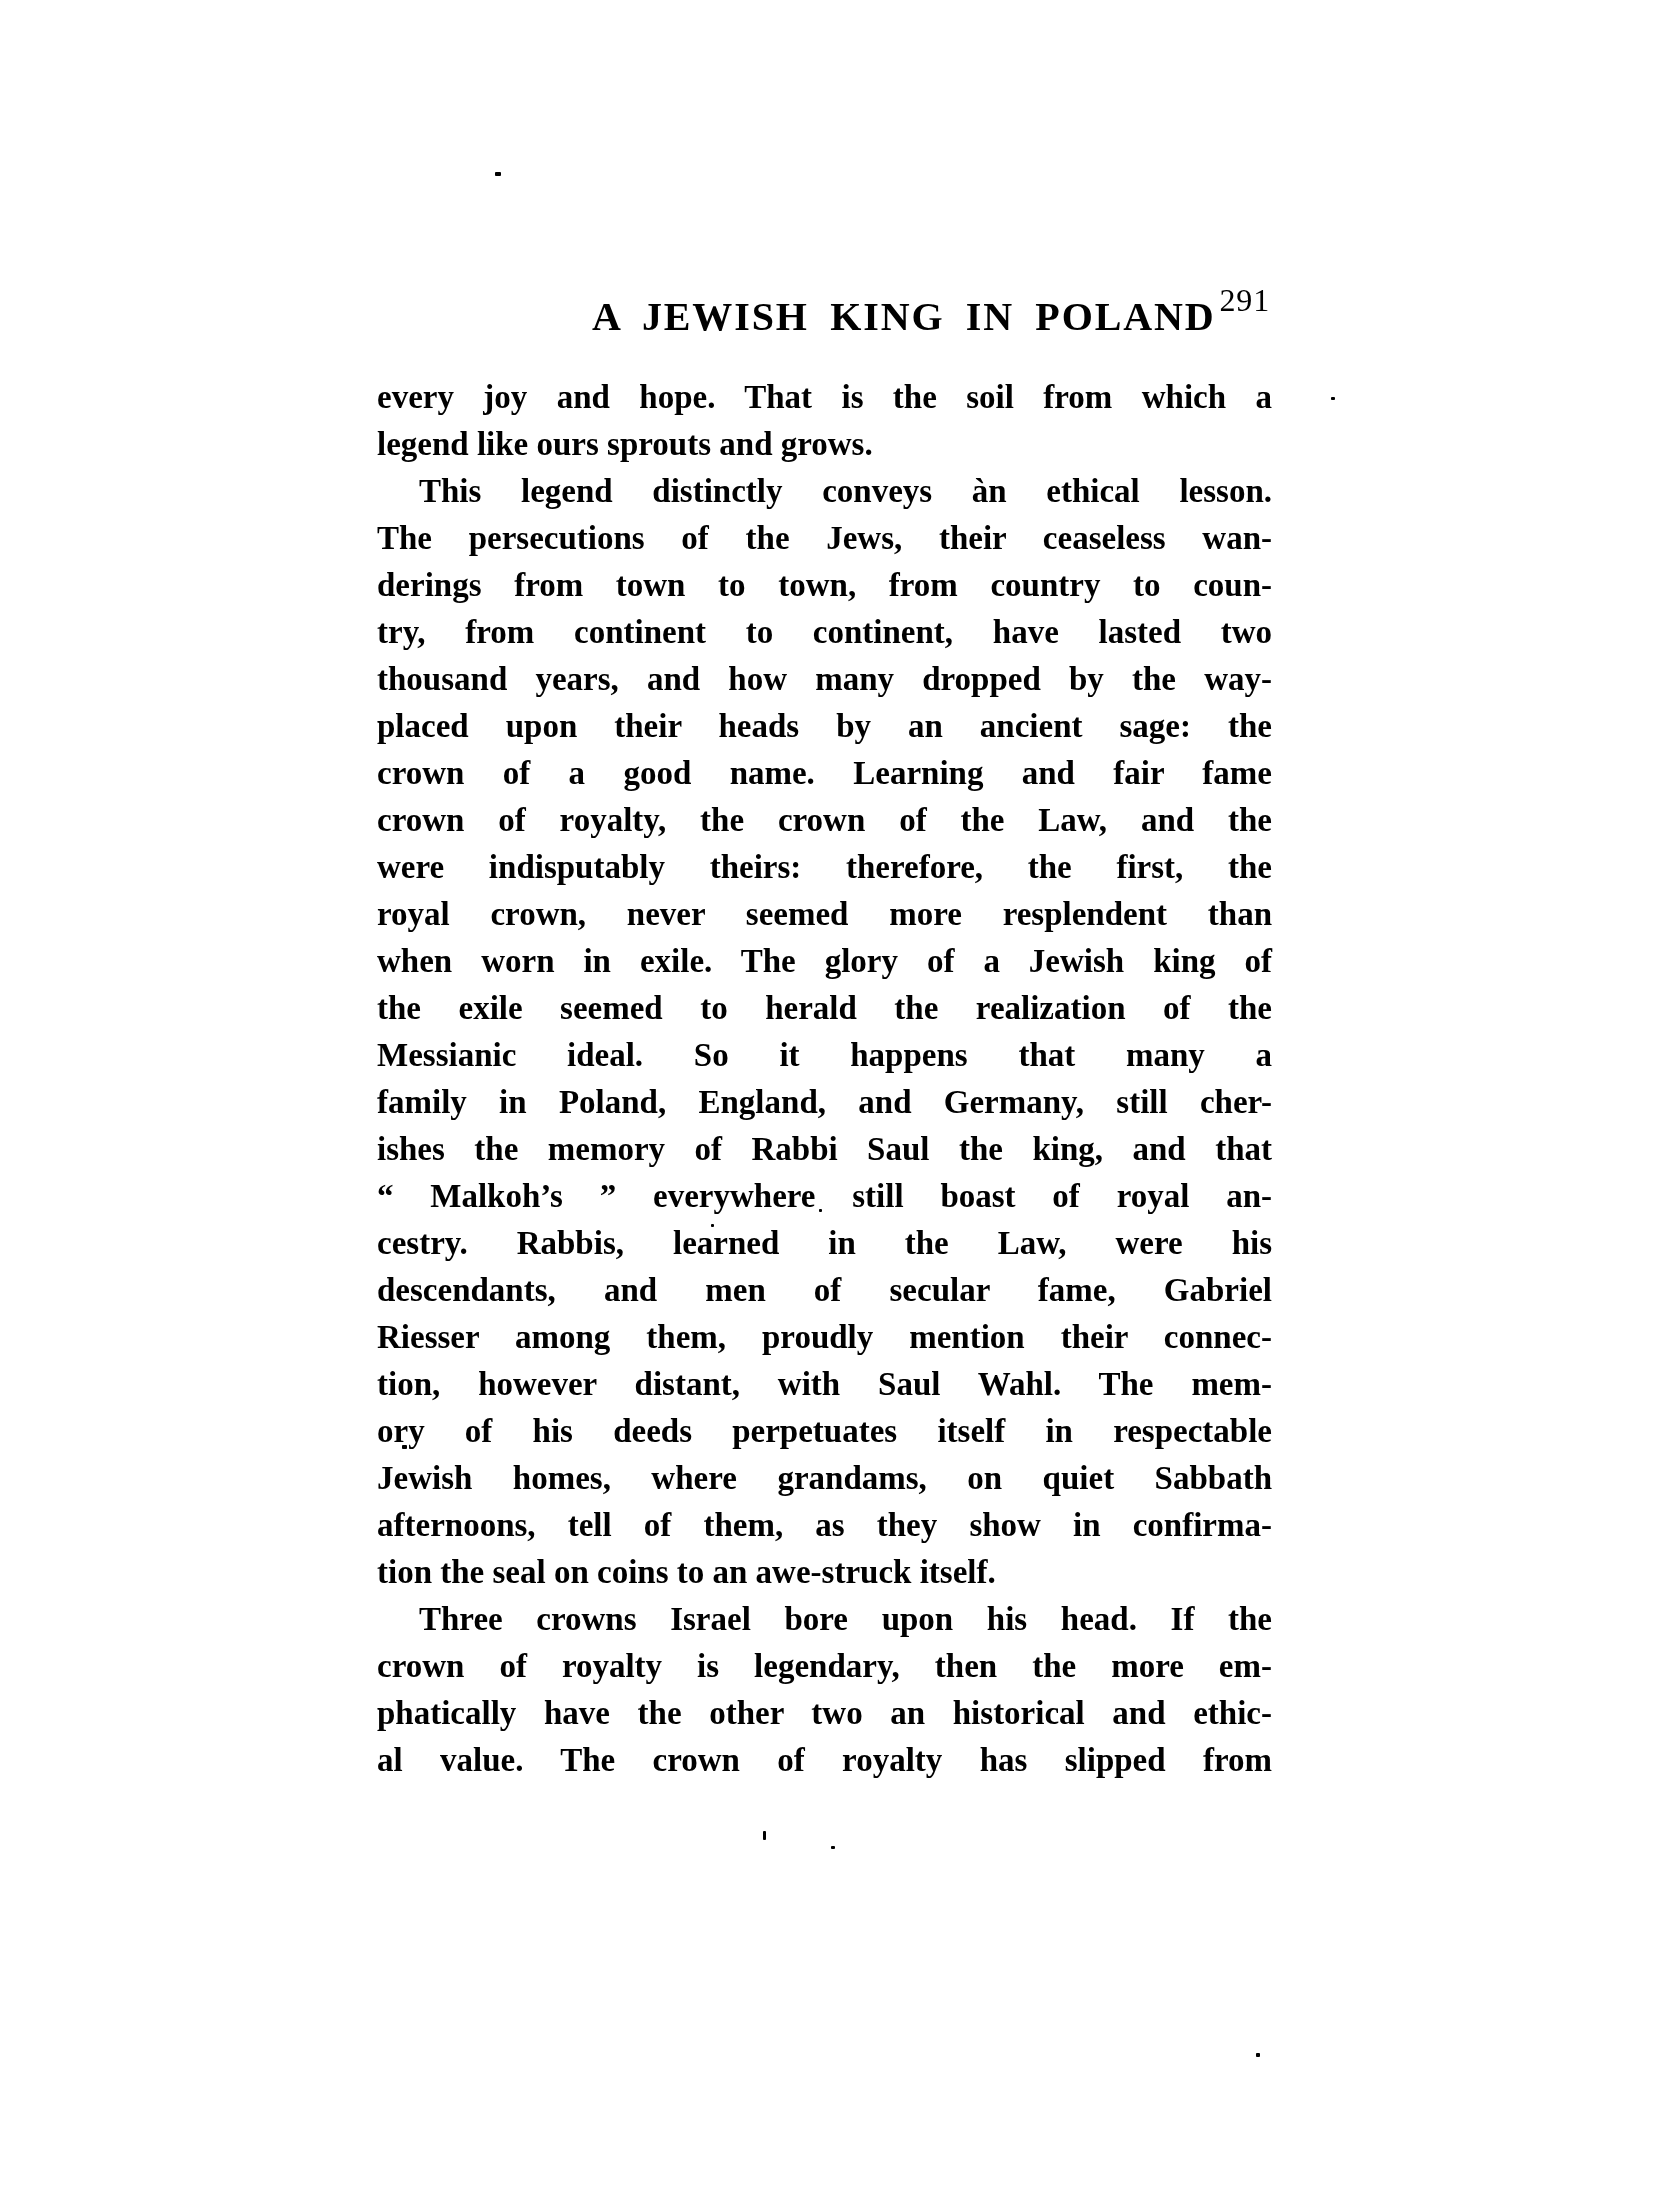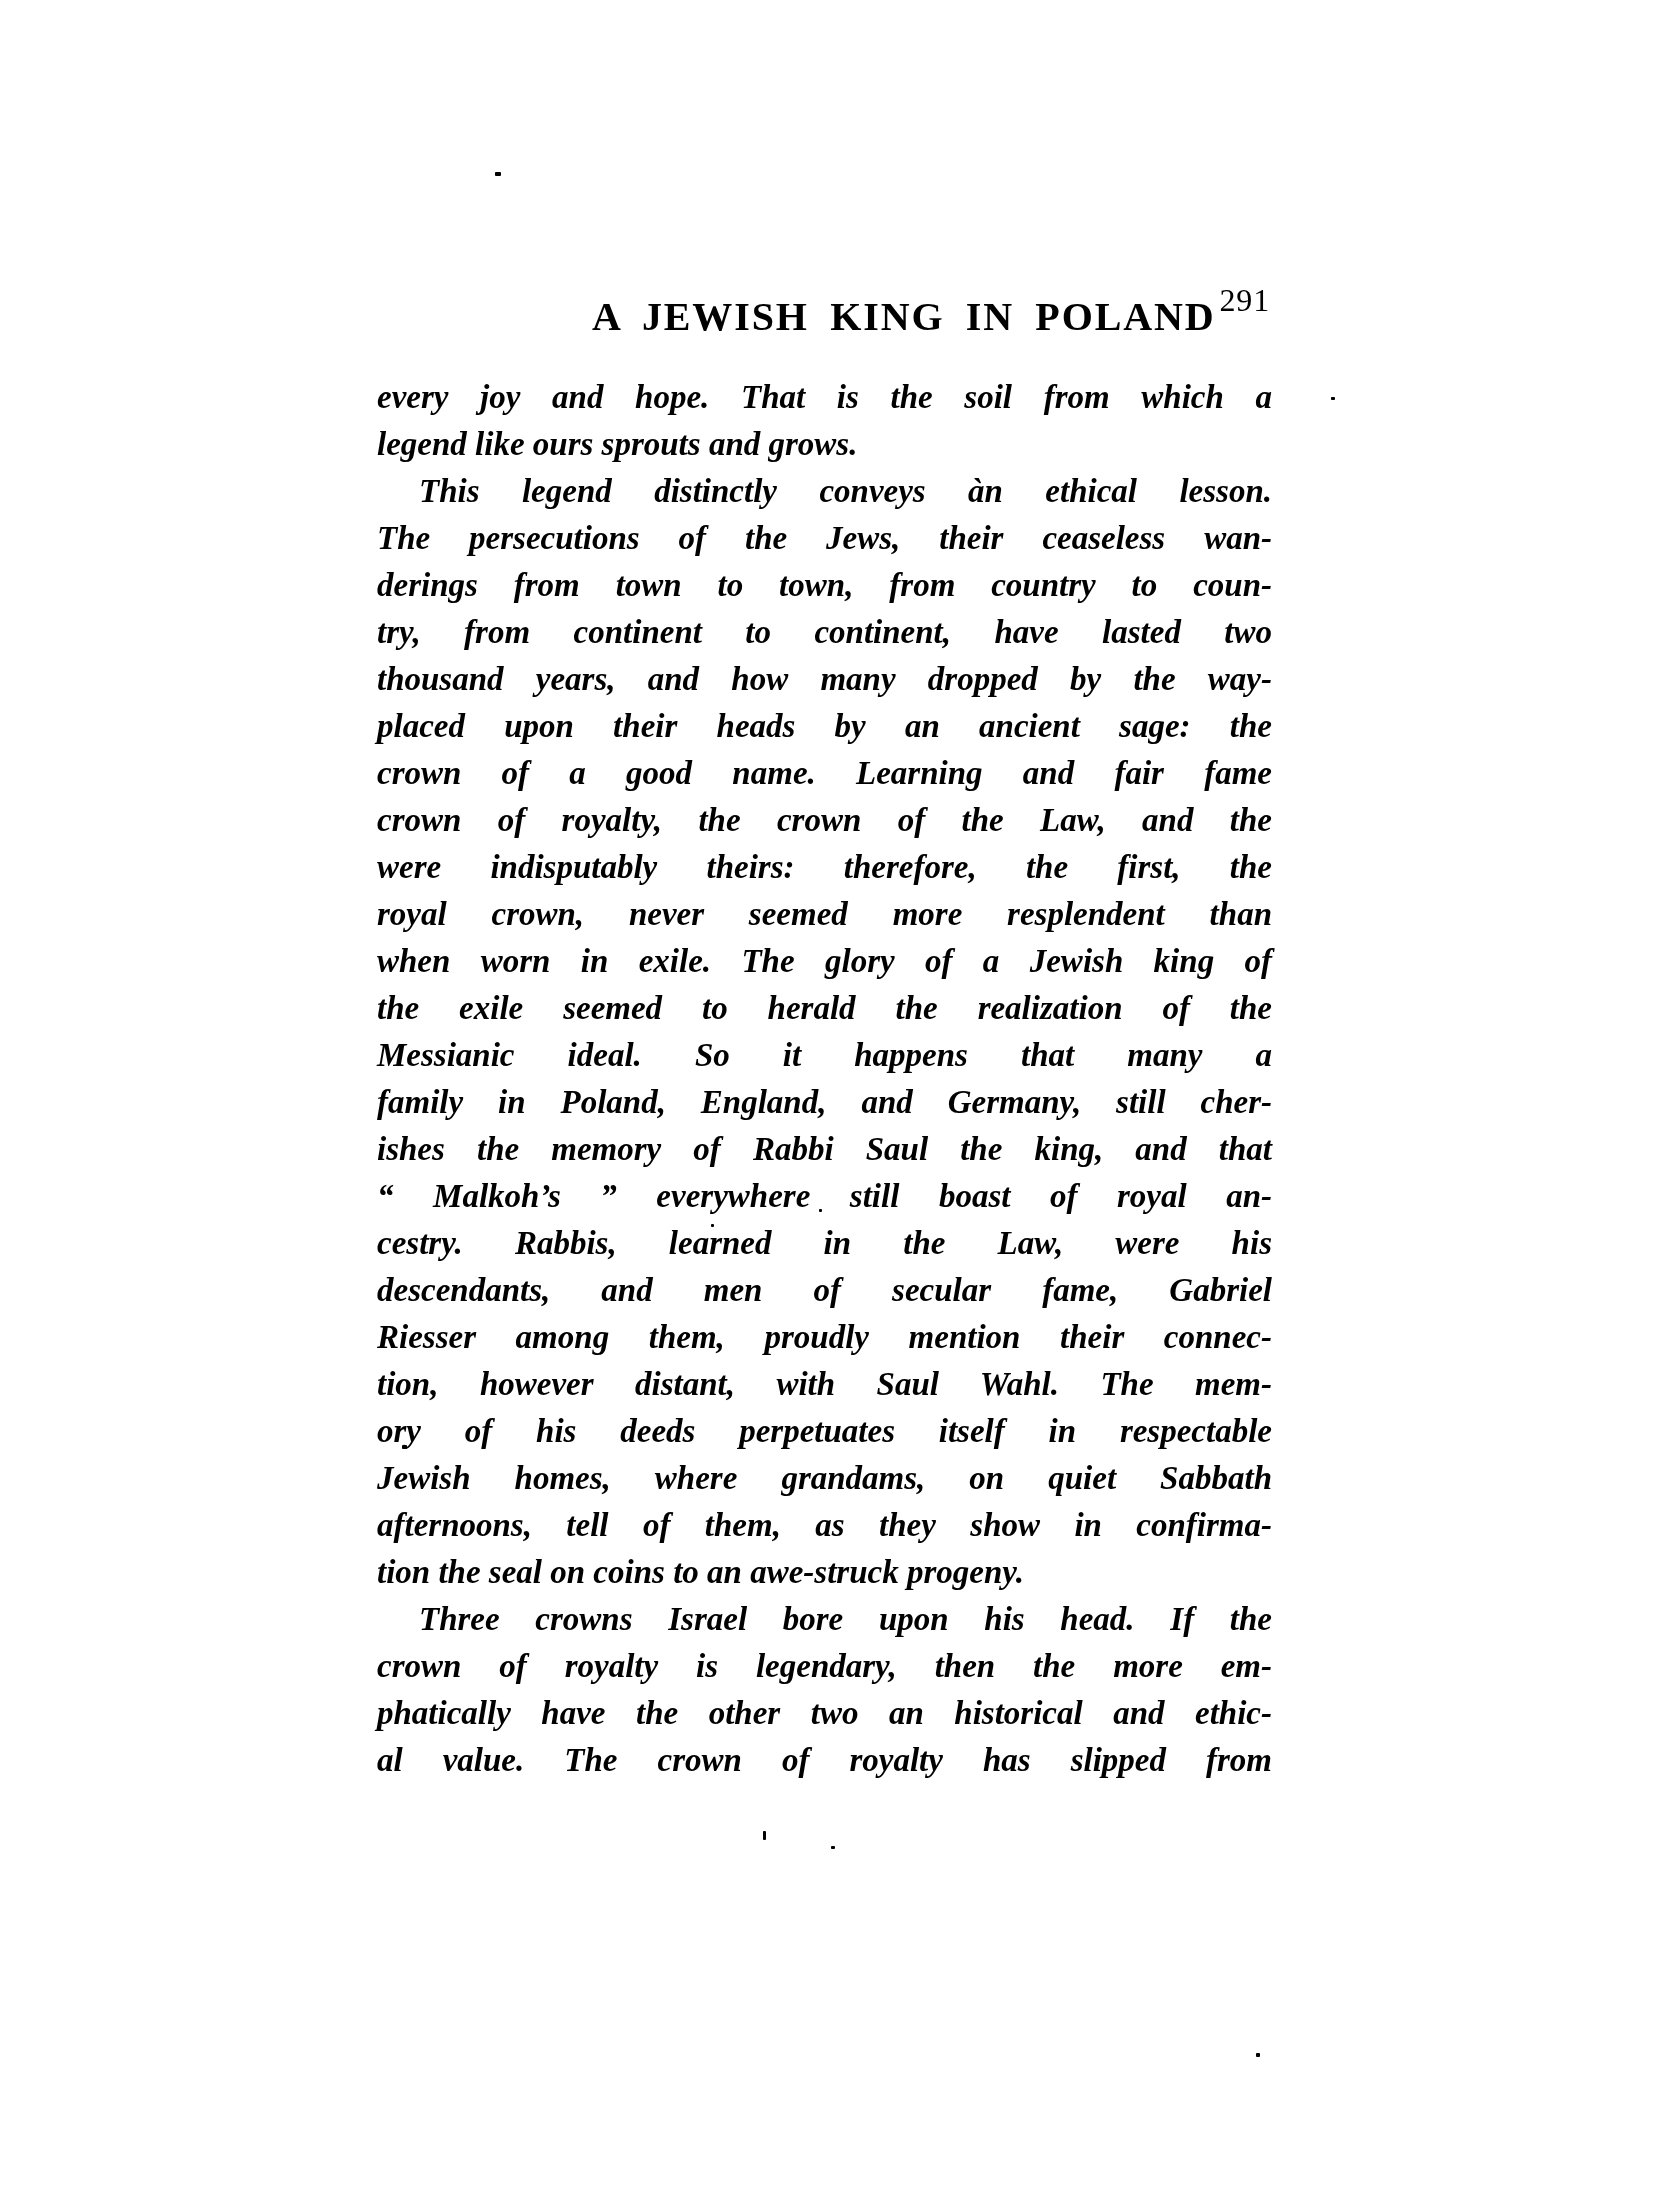--- a/index.html
+++ b/index.html
@@ -56,21 +56,20 @@
     width:895px;
   }
   .line{
     height:47px;
     line-height:47px;
     font-size:33px;
     font-weight:bold;
     text-align:justify;
     text-align-last:justify;
     overflow:visible;
-    font-style:italic;
   }
   .line.para-end{
     text-align-last:left;
   }
   .line.indent{
     text-indent:42px;
   }
   .speck{
     position:absolute;
     background:var(--ink);
@@ -106,21 +105,21 @@
       <div class="line">family in Poland, England, and Germany, still cher-</div>
       <div class="line">ishes the memory of Rabbi Saul the king, and that</div>
       <div class="line">“ Malkoh’s ” everywhere still boast of royal an-</div>
       <div class="line">cestry.  Rabbis, learned in the Law, were his</div>
       <div class="line">descendants, and men of secular fame, Gabriel</div>
       <div class="line">Riesser among them, proudly mention their connec-</div>
       <div class="line">tion, however distant, with Saul Wahl.  The mem-</div>
       <div class="line">ory of his deeds perpetuates itself in respectable</div>
       <div class="line">Jewish homes, where grandams, on quiet Sabbath</div>
       <div class="line">afternoons, tell of them, as they show in confirma-</div>
-      <div class="line para-end">tion the seal on coins to an awe-struck progeny.</div>
+      <div class="line para-end">tion the seal on coins to an awe-struck itself.</div>
       <div class="line indent">Three crowns Israel bore upon his head.  If the</div>
       <div class="line">crown of royalty is legendary, then the more em-</div>
       <div class="line">phatically have the other two an historical and ethic-</div>
       <div class="line">al value.  The crown of royalty has slipped from</div>
     </main>
 
   <div id="specks">
       <div class="speck" style="left: 495px; top: 172px; width: 5.6px; height: 3.8px;"></div>
       <div class="speck" style="left: 1331px; top: 397px; width: 3.8px; height: 2.8px;"></div>
       <div class="speck" style="left: 711px; top: 1224px; width: 2.8px; height: 2.8px;"></div>

